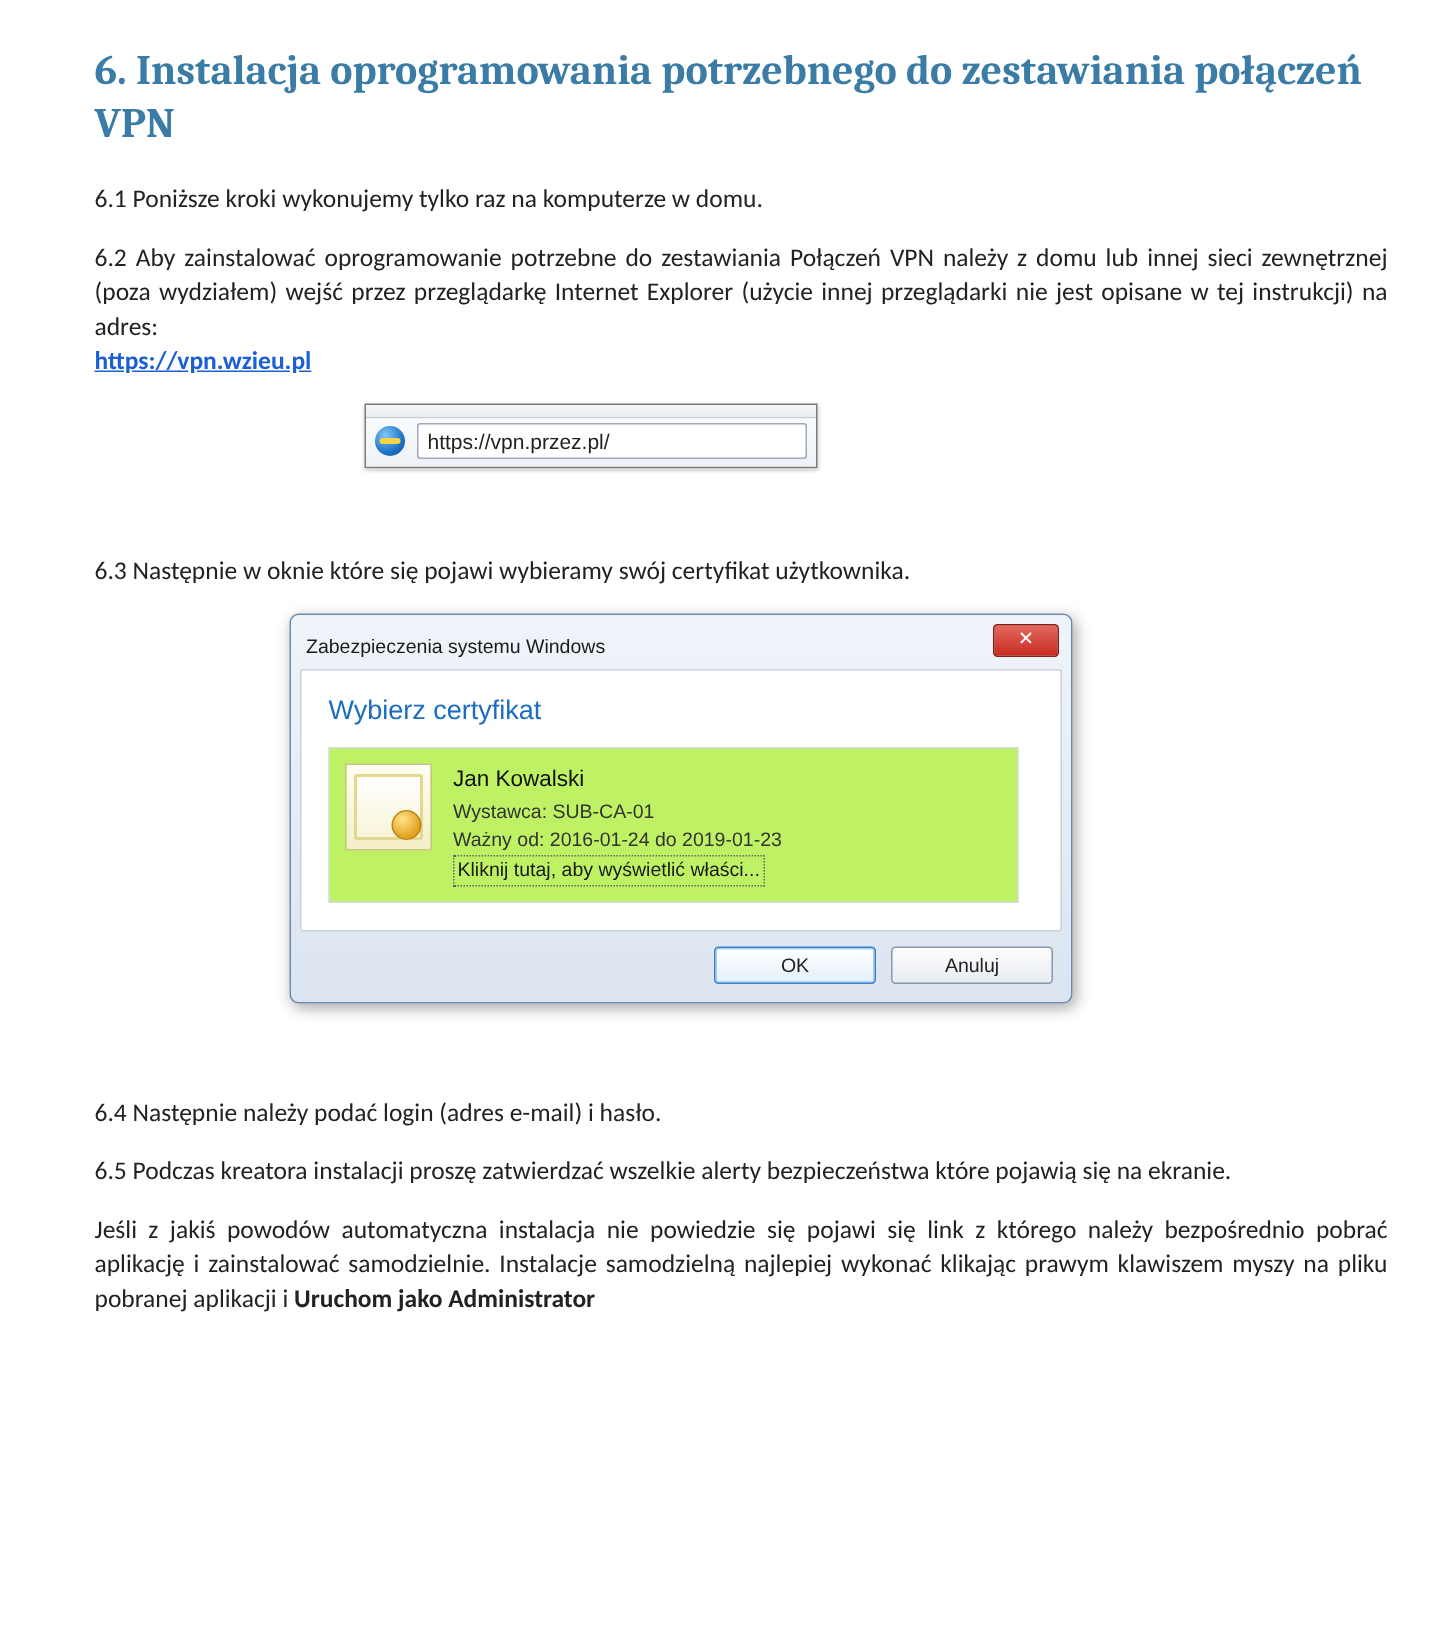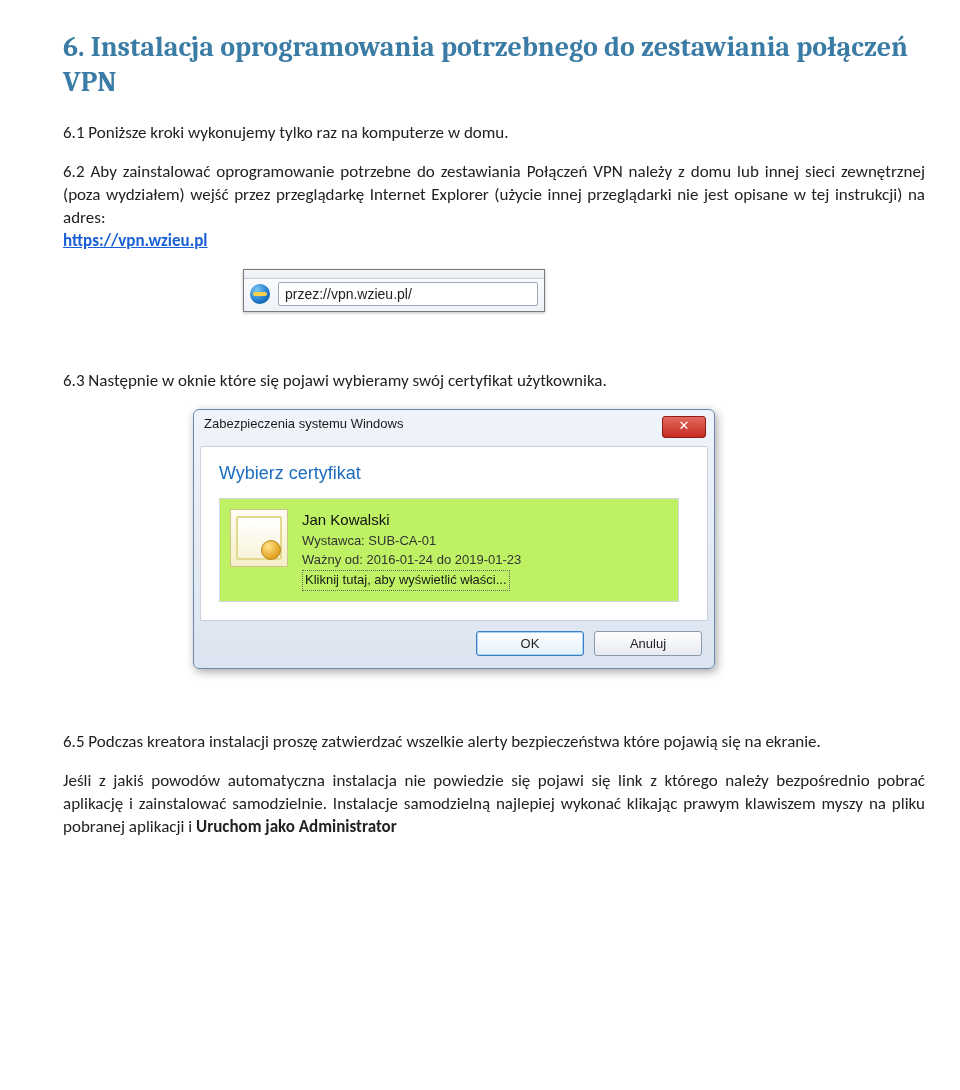--- a/index.html
+++ b/index.html
@@ -78,21 +78,21 @@
   .dlg-wrap{ margin: 14px 0 22px 130px; }
   .dlg-shadow{
     width: 520px;
     background: linear-gradient(#f0f4fa, #dbe4f0);
     border: 1px solid #6b88ad;
     border-radius: 6px;
     box-shadow: 2px 3px 10px rgba(0,0,0,0.35);
     font-family: "Segoe UI", Arial, sans-serif;
   }
   .dlg-titlebar{
-    display:flex; align-items:flex-start;
+    display:flex; align-items:flex-end;
     padding: 6px 8px 4px 10px;
     font-size: 13px;
     color:#1a1a1a;
   }
   .dlg-titlebar .spacer{flex:1;}
   .dlg-close{
     width:42px; height:20px;
     background: linear-gradient(#e26a60,#c82b1f);
     border:1px solid #8b1d14;
     border-radius:3px;
@@ -181,21 +181,21 @@
   <p class="para">
     <span>6.2 Aby zainstalować oprogramowanie potrzebne do zestawiania Połączeń VPN należy z domu lub innej sieci zewnętrznej (poza wydziałem) wejść przez przeglądarkę Internet Explorer (użycie innej przeglądarki nie jest opisane w tej instrukcji) na adres:</span><br>
     <a class="link" href="#">https://vpn.wzieu.pl</a>
   </p>
 
   <div class="addrshot">
     <div class="addrshot-top"></div>
     <div class="addrshot-row">
       <div class="ie-icon"></div>
       <div class="addr-field">
-        <span>przez://vpn.wzieu.pl/</span>
+        <span>https://vpn.przez.pl/</span>
       </div>
     </div>
   </div>
 
   <div class="gap-lg"></div>
 
   <p class="para">6.3 Następnie w oknie które się pojawi wybieramy swój certyfikat użytkownika.</p>
 
   <div class="dlg-wrap">
     <div class="dlg-shadow">
@@ -228,19 +228,20 @@
         </div>
         <div class="win-btn">
           <span>Anuluj</span>
         </div>
       </div>
     </div>
   </div>
 
   <div class="gap-lg"></div>
 
+  <p class="para">6.4 Następnie należy podać login (adres e-mail) i hasło.</p>
 
   <p class="para">6.5 Podczas kreatora instalacji proszę zatwierdzać wszelkie alerty bezpieczeństwa które pojawią się na ekranie.</p>
   <p class="para">
     <span>Jeśli z jakiś powodów automatyczna instalacja nie powiedzie się pojawi się link z którego należy bezpośrednio pobrać aplikację i zainstalować samodzielnie. Instalacje samodzielną najlepiej wykonać klikając prawym klawiszem myszy na pliku pobranej aplikacji i </span><span class="bold">Uruchom jako Administrator</span>
   </p>
 
 </div>
 
 </body></html>

